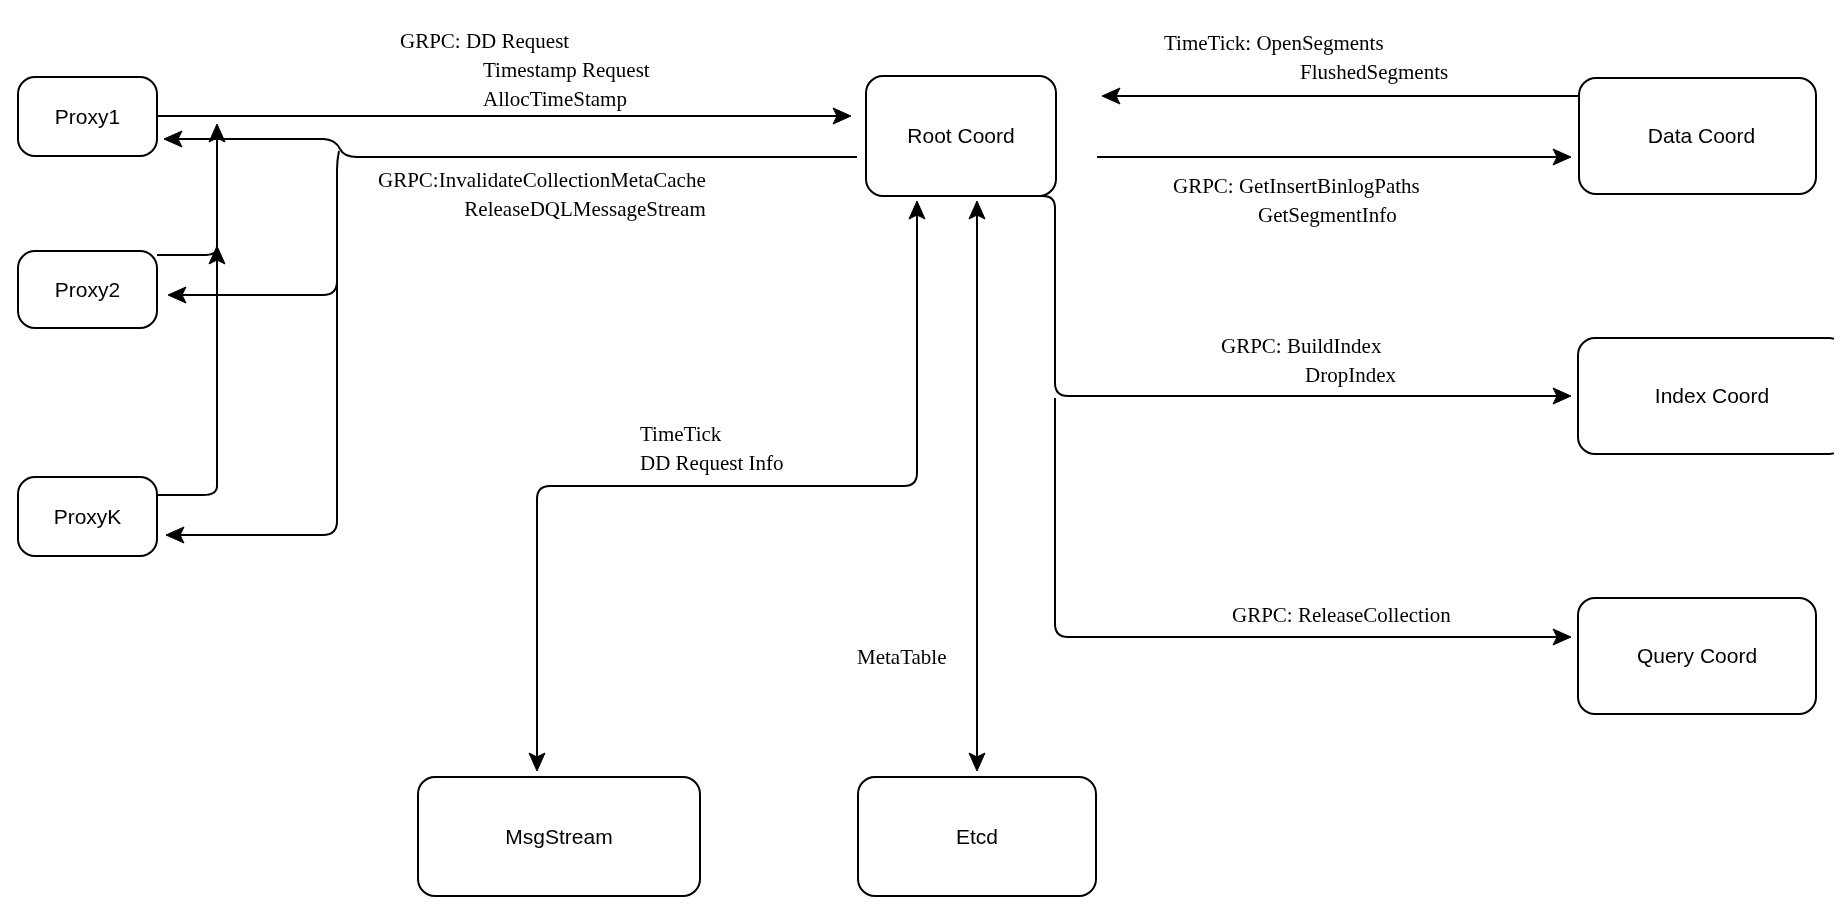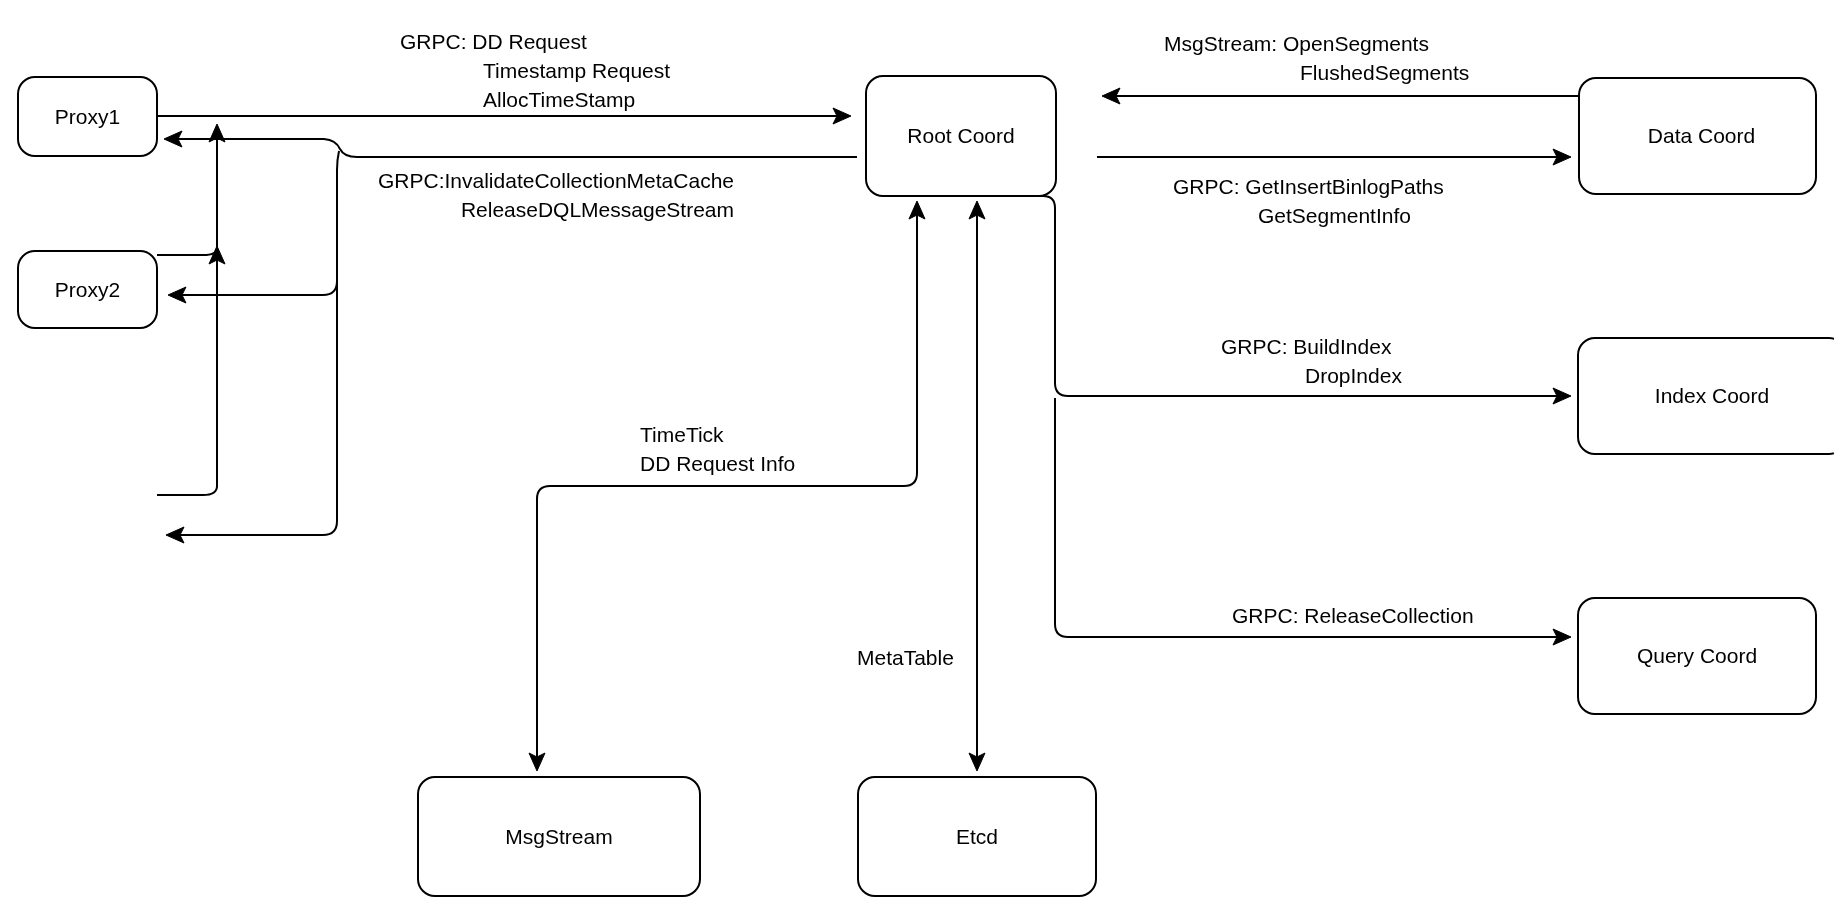--- a/index.html
+++ b/index.html
@@ -23,20 +23,21 @@
     align-items: center;
     justify-content: center;
     font-size: 21px;
     white-space: nowrap;
   }
   .edge-label {
     position: absolute;
     font-size: 21px;
     line-height: 29px;
     white-space: nowrap;
+    font-family: Liberation Serif, serif;
   }
   .lbl-line { height: 29px; }
 </style>
 </head>
 <body>
 
 <div id="canvas">
 
   <svg id="edges-svg" width="1834" height="914" viewBox="0 0 1834 914">
     <defs>
@@ -67,20 +68,23 @@
 
     <path d="M 977 203 L 977 769" fill="none" stroke="#000000" stroke-width="2" marker-start="url(#arr)" marker-end="url(#arr)"></path>
   </svg>
 
   <div class="node" style="left:17px; top:76px; width:141px; height:81px;">
     <span>Proxy1</span>
   </div>
   <div class="node" style="left:17px; top:250px; width:141px; height:79px;">
     <span>Proxy2</span>
   </div>
+  <div class="node" style="left:17px; top:476px; width:141px; height:81px;">
+    <span>ProxyK</span>
+  </div>
   <div class="node" style="left:857px; top:75px; width:192px; height:122px;margin-left:8px;">
     <span>Root Coord</span>
   </div>
   <div class="node" style="left:1578px; top:77px; width:239px; height:118px;padding-left:8px;">
     <span>Data Coord</span>
   </div>
   <div class="node" style="left:1577px; top:337px; width:270px; height:118px;">
     <span>Index Coord</span>
   </div>
   <div class="node" style="left:1577px; top:597px; width:240px; height:118px;">
@@ -98,21 +102,21 @@
     <div class="lbl-line" style="margin-left:83px;">Timestamp Request</div>
     <div class="lbl-line" style="margin-left:83px;">AllocTimeStamp</div>
   </div>
 
   <div class="edge-label" style="left:378px; top:166px;">
     <div class="lbl-line">GRPC:InvalidateCollectionMetaCache</div>
     <div class="lbl-line" style="margin-left:74px;text-align:right;">ReleaseDQLMessageStream</div>
   </div>
 
   <div class="edge-label" style="left:1164px; top:29px;">
-    <div class="lbl-line">MsgStream: OpenSegments</div>
+    <div class="lbl-line">TimeTick: OpenSegments</div>
     <div class="lbl-line" style="margin-left:136px;">FlushedSegments</div>
   </div>
 
   <div class="edge-label" style="left:1173px; top:172px;">
     <div class="lbl-line">GRPC: GetInsertBinlogPaths</div>
     <div class="lbl-line" style="margin-left:85px;">GetSegmentInfo</div>
   </div>
 
   <div class="edge-label" style="left:1221px; top:332px;">
     <div class="lbl-line">GRPC: BuildIndex</div>

